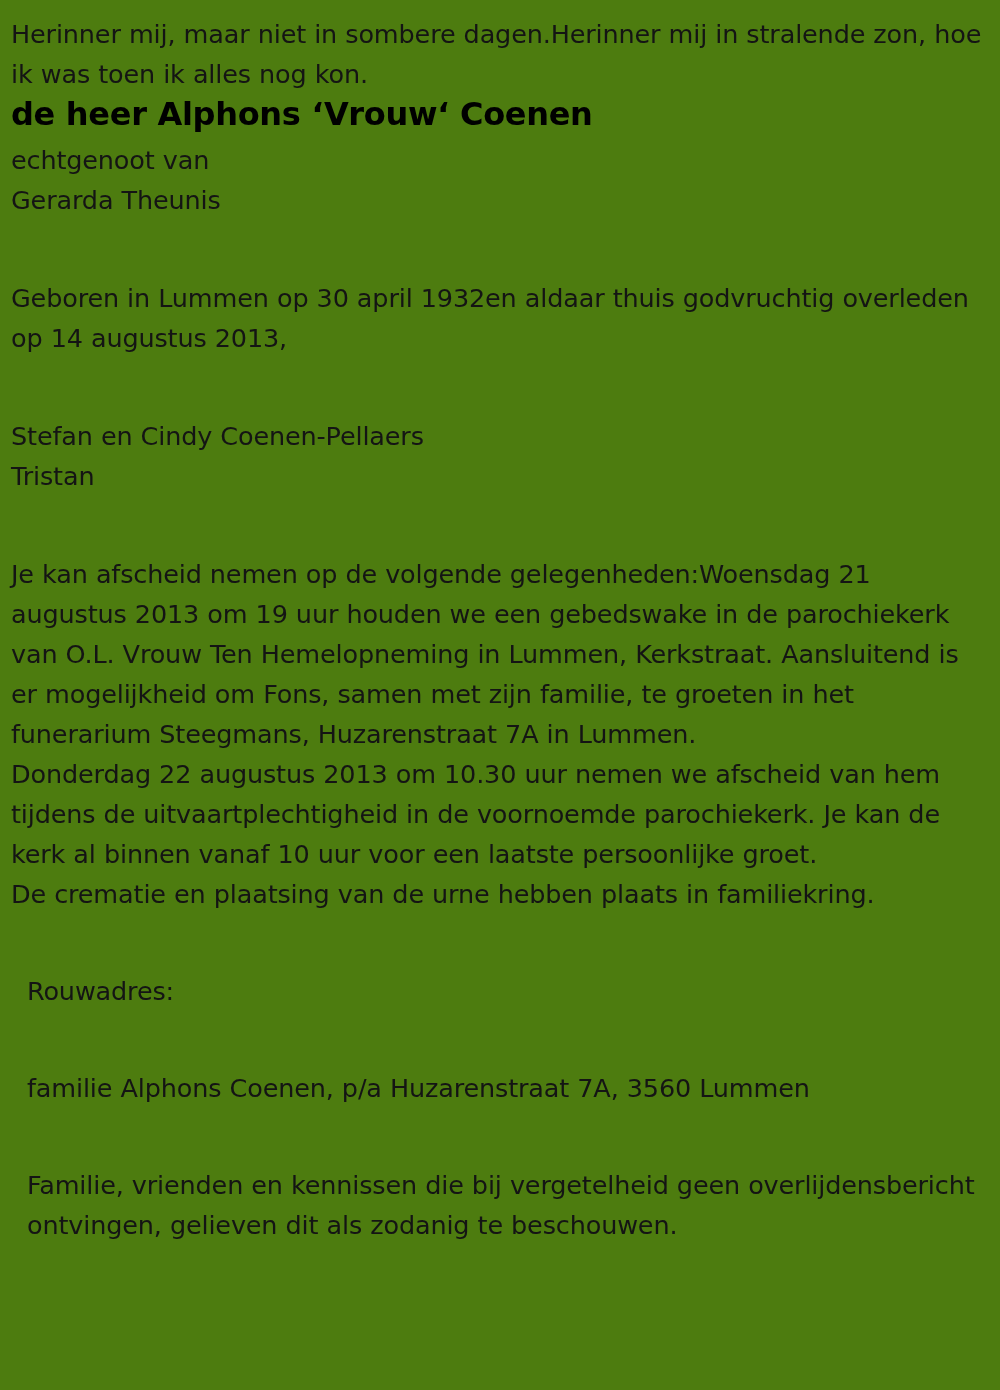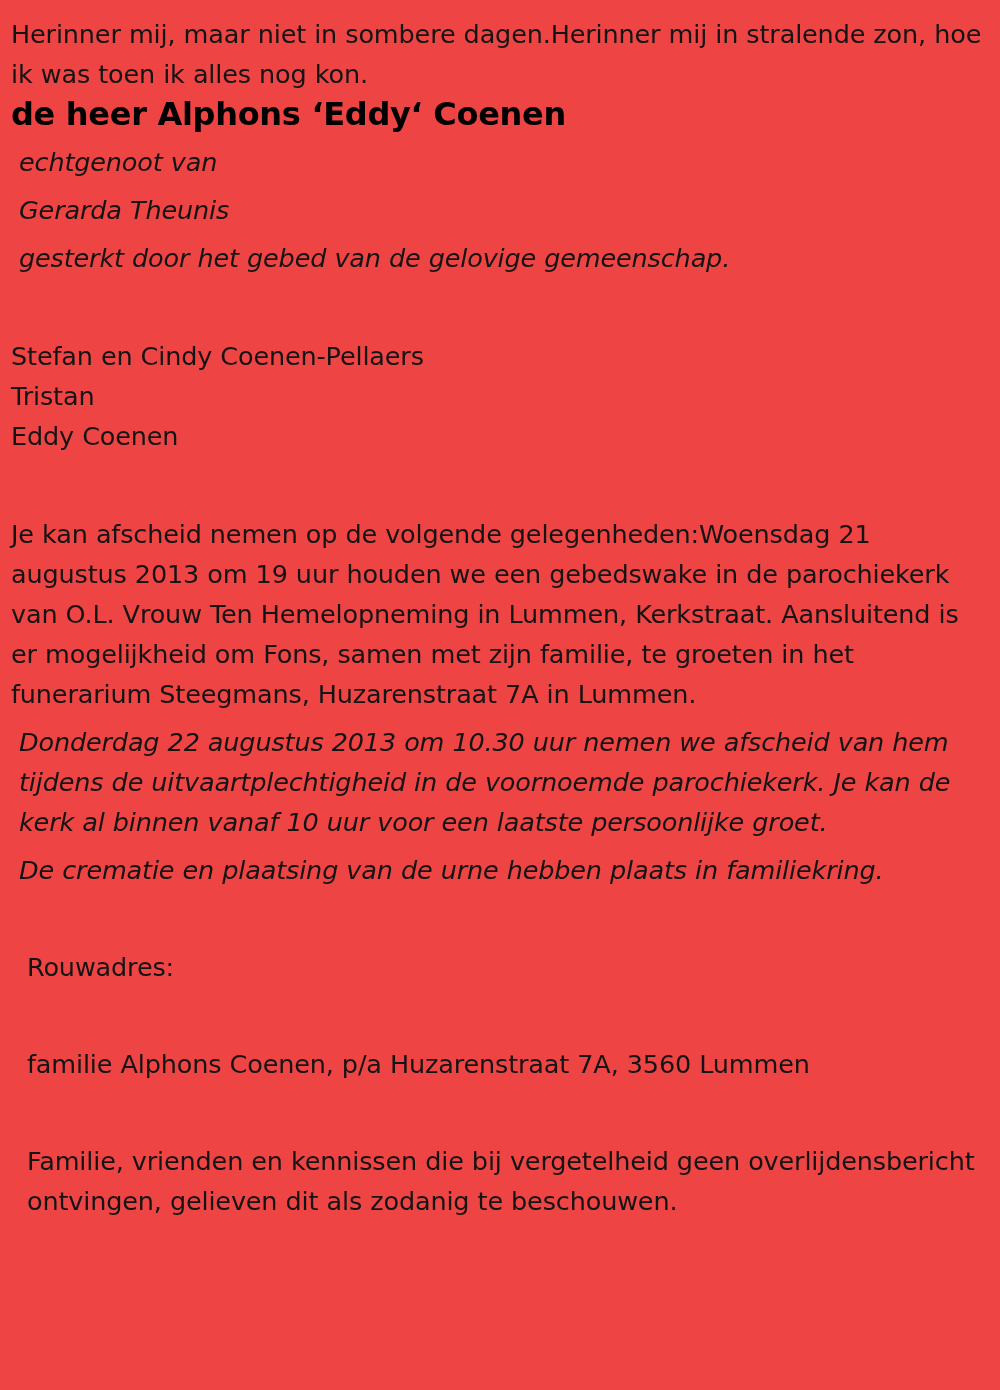--- a/index.html
+++ b/index.html
@@ -14,42 +14,42 @@
     overflow: hidden;
     font-family: "DejaVu Sans", "Liberation Sans", sans-serif;
     color: #111111;
     -webkit-font-smoothing: antialiased;
   }
   .page {
     box-sizing: border-box;
     width: 1000px;
     height: 1390px;
     padding: 14px 8px 0 11px;
-    background: #ef4444;
+    background: #4d7c0f;
   }
 
   
   .block {
     font-size: 25.5px;
     line-height: 40px;
     letter-spacing: -0.15px;
     color: #141414;
     max-width: 982px;
     word-spacing: 0.2px;
   }
 
   .line {
     display: block;
     white-space: pre-wrap;
   }
 
   
   .gap-intro    { margin: 0 0 0 0; }
   .gap-name     { margin: 59px 0 0 0; }
-  .gap-small    { margin: 8px; font-style: italic; }
+  .gap-small    { margin: 0; }
   .gap-section  { margin: 58px 0 0 0; }
   .gap-section2 { margin: 57px 0 0 16px; }
 
   .deceased-name {
     font-family: "DejaVu Sans", "Liberation Sans", sans-serif;
     font-weight: bold;
     font-size: 32px;
     line-height: 40px;
     letter-spacing: -0.3px;
     color: #000000;
@@ -62,32 +62,31 @@
     text-align: left;
   }
 </style>
 </head>
 <body>
 
 <div class="page">
 
   <p class="block gap-intro flow">Herinner mij, maar niet in sombere dagen.Herinner mij in stralende zon, hoe ik was toen ik alles nog kon.</p>
 
-  <h1 class="deceased-name gap-name">de heer Alphons ‘Eddy‘ Coenen</h1>
+  <h1 class="deceased-name gap-name">de heer Alphons ‘Vrouw‘ Coenen</h1>
 
   <p class="block gap-small">echtgenoot van</p>
   <p class="block gap-small">Gerarda Theunis</p>
 
 
-  <p class="block gap-small">gesterkt door het gebed van de gelovige gemeenschap.</p>
+  <p class="block gap-section flow">Geboren in Lummen op 30 april 1932en aldaar thuis godvruchtig overleden op 14 augustus 2013,</p>
 
   <div class="block gap-section">
     <span class="line">Stefan en Cindy Coenen-Pellaers</span>
     <span class="line">Tristan</span>
-    <span class="line">Eddy Coenen</span>
   </div>
 
   <p class="block gap-section flow">Je kan afscheid nemen op de volgende gelegenheden:Woensdag 21 augustus 2013 om 19 uur houden we een gebedswake in de parochiekerk van O.L. Vrouw Ten Hemelopneming in Lummen, Kerkstraat. Aansluitend is er mogelijkheid om Fons, samen met zijn familie, te groeten in het funerarium Steegmans, Huzarenstraat 7A in Lummen.</p>
   <p class="block gap-small flow">Donderdag 22 augustus 2013 om 10.30 uur nemen we afscheid van hem tijdens de uitvaartplechtigheid in de voornoemde parochiekerk. Je kan de kerk al binnen vanaf 10 uur voor een laatste persoonlijke groet.</p>
   <p class="block gap-small flow">De crematie en plaatsing van de urne hebben plaats in familiekring.</p>
 
   <p class="block gap-section2">Rouwadres:</p>
   <p class="block gap-section2">familie Alphons Coenen, p/a Huzarenstraat 7A, 3560 Lummen</p>
 
   <p class="block gap-section2 flow">Familie, vrienden en kennissen die bij vergetelheid geen overlijdensbericht ontvingen, gelieven dit als zodanig te beschouwen.</p>

